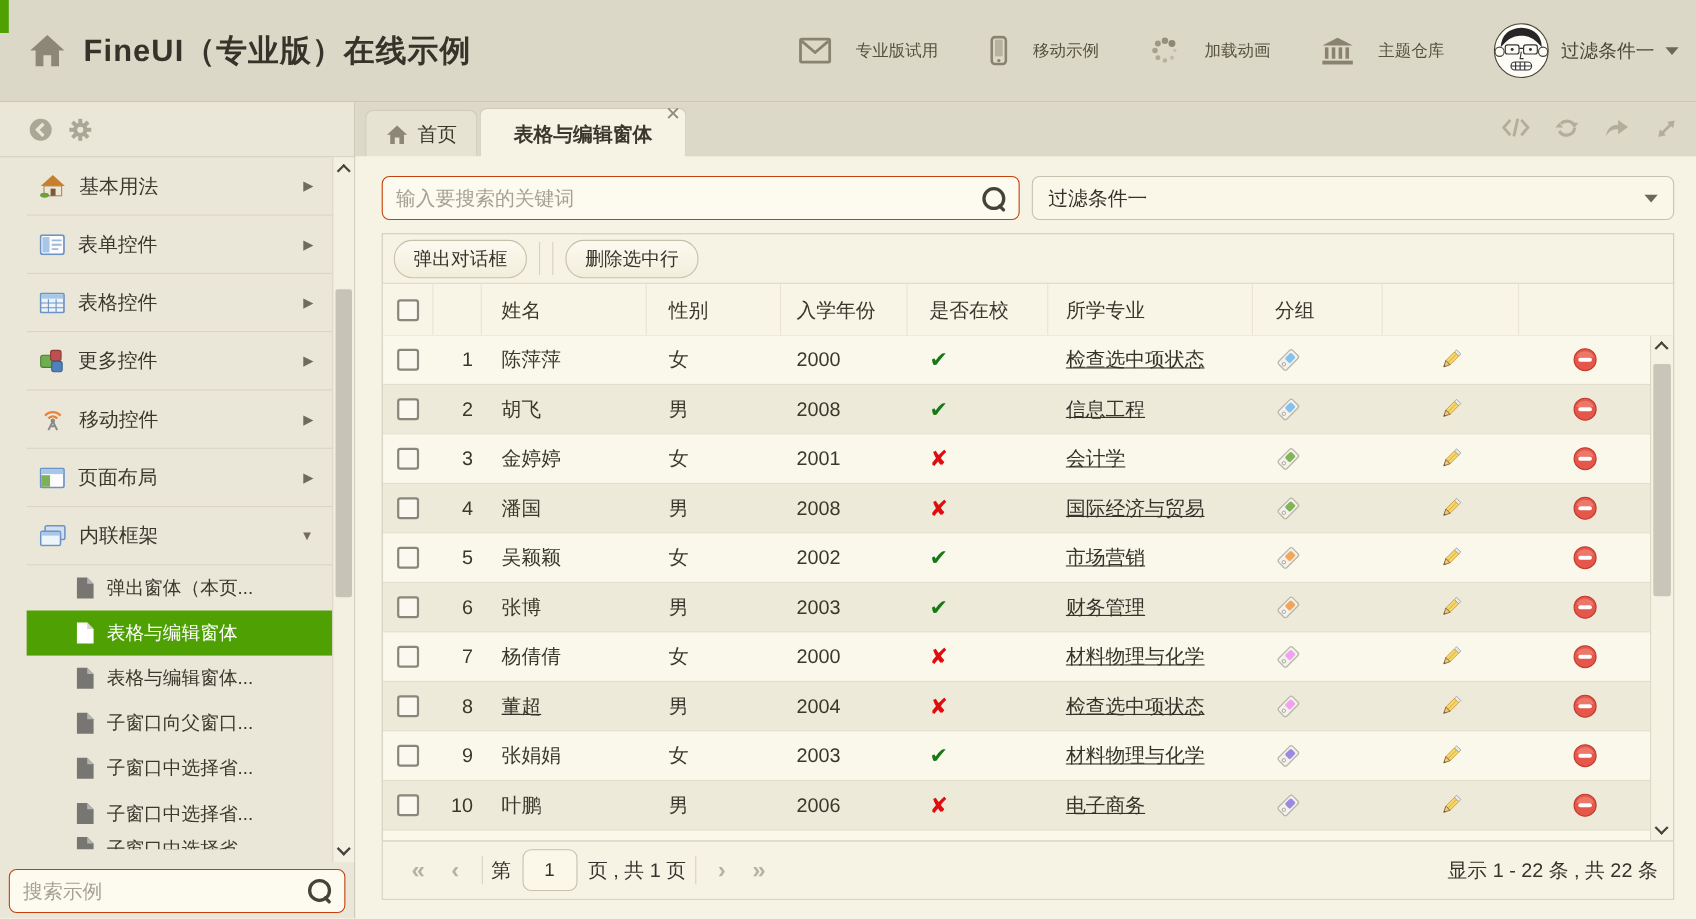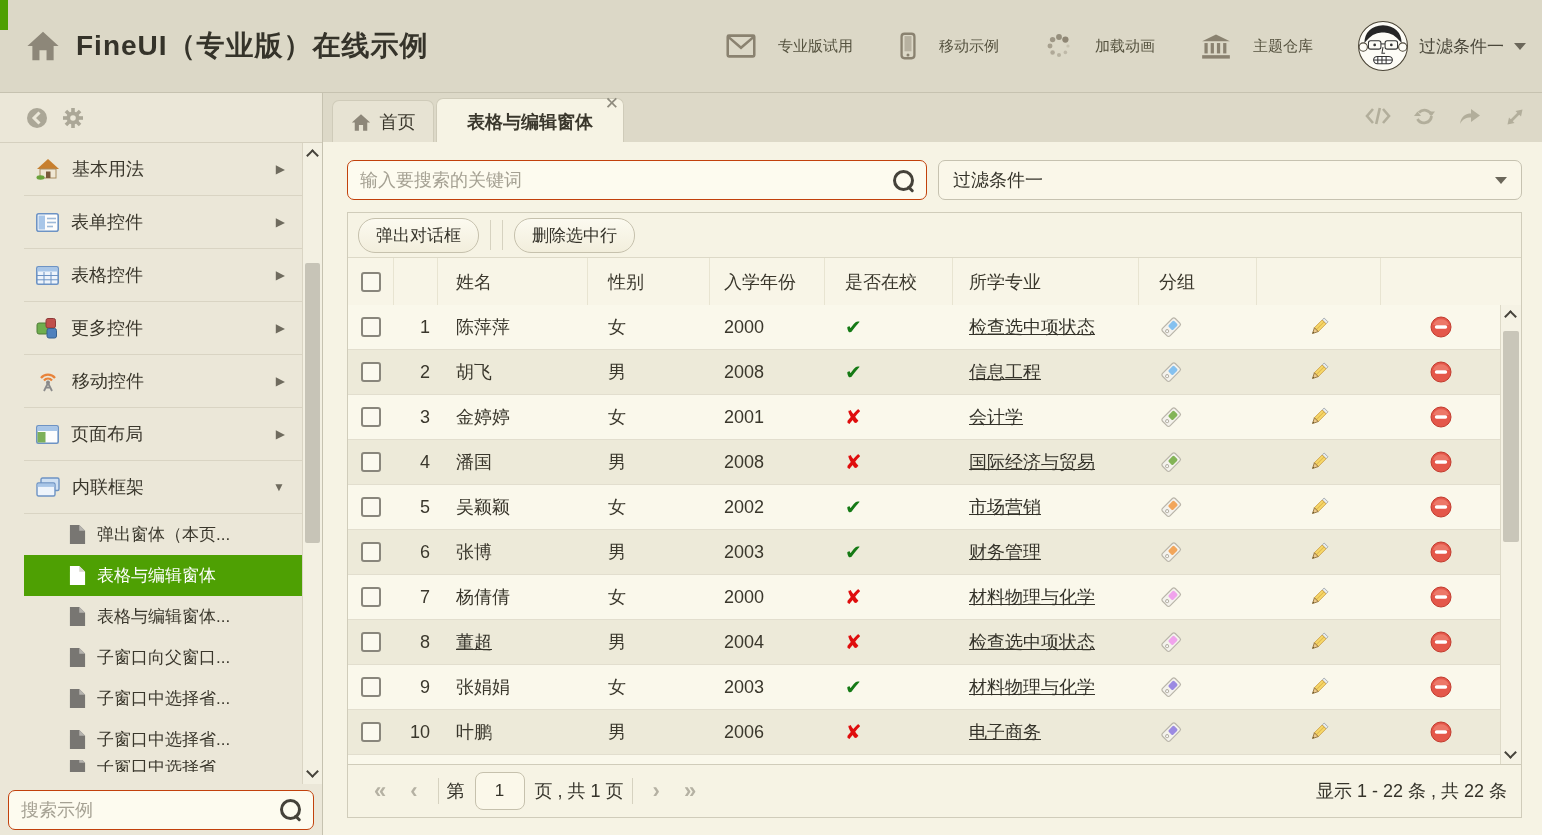--- a/index.html
+++ b/index.html
@@ -22,21 +22,21 @@
   .sb-hdr{height:49px;display:flex;align-items:center;padding:0 12px;border-bottom:1px solid #d5d0bf;}
   .sb-hdr .t{font-size:18px;font-weight:bold;flex:1;}
   .sb-hdr .ic{margin-left:14px;cursor:pointer;}
   .sb-menu{position:absolute;left:0;top:50px;right:19px;bottom:51px;overflow:hidden;margin-left:24px;}
   .sb-grp{height:52px;display:flex;align-items:center;padding:0 12px;border-bottom:1px solid #d9d4c3;font-size:18px;cursor:pointer;}
   .sb-grp .gl{flex:1;margin-left:12px;}
   .sb-grp .arr{font-size:12px;color:#6f6b5e;margin-right:6px;}
   .sb-child{height:41px;display:flex;align-items:center;padding-left:44px;font-size:17px;cursor:pointer;}
   .sb-child .cl{margin-left:10px;}
   .sb-child.sel{background:#4ea003;color:#ffffff;}
-  .sb-child.clip{height:12px;overflow:hidden;align-items:center;}
+  .sb-child.clip{height:12px;overflow:hidden;align-items:flex-start;}
   .sb-scroll{position:absolute;right:0;top:50px;width:19px;bottom:51px;background:#f3f0e2;border-left:1px solid #d9d4c3;}
   .sb-scroll .thumb{position:absolute;left:2px;right:2px;top:120px;height:280px;background:#c7c4b7;border-radius:2px;}
   .chev{display:inline-block;width:7px;height:7px;border-right:2px solid #45423a;border-bottom:2px solid #45423a;}
   .chev.up{transform:rotate(225deg);}
   .chev.dn{transform:rotate(45deg);}
   .sb-scroll .chev{position:absolute;left:5px;}
   .sb-search{position:absolute;left:0;right:0;bottom:0;height:51px;display:flex;align-items:center;padding:0 8px;}
   .inputbox{flex:1;height:38px;background:#fdfbef;border:1px solid #c2410c;border-radius:7px;display:flex;align-items:center;padding:0 12px;}
   .inputbox .ph{flex:1;font-size:18px;color:#a5a193;}
   .mag{width:15px;height:15px;border:3px solid #45423a;border-radius:50%;position:relative;flex:none;}

